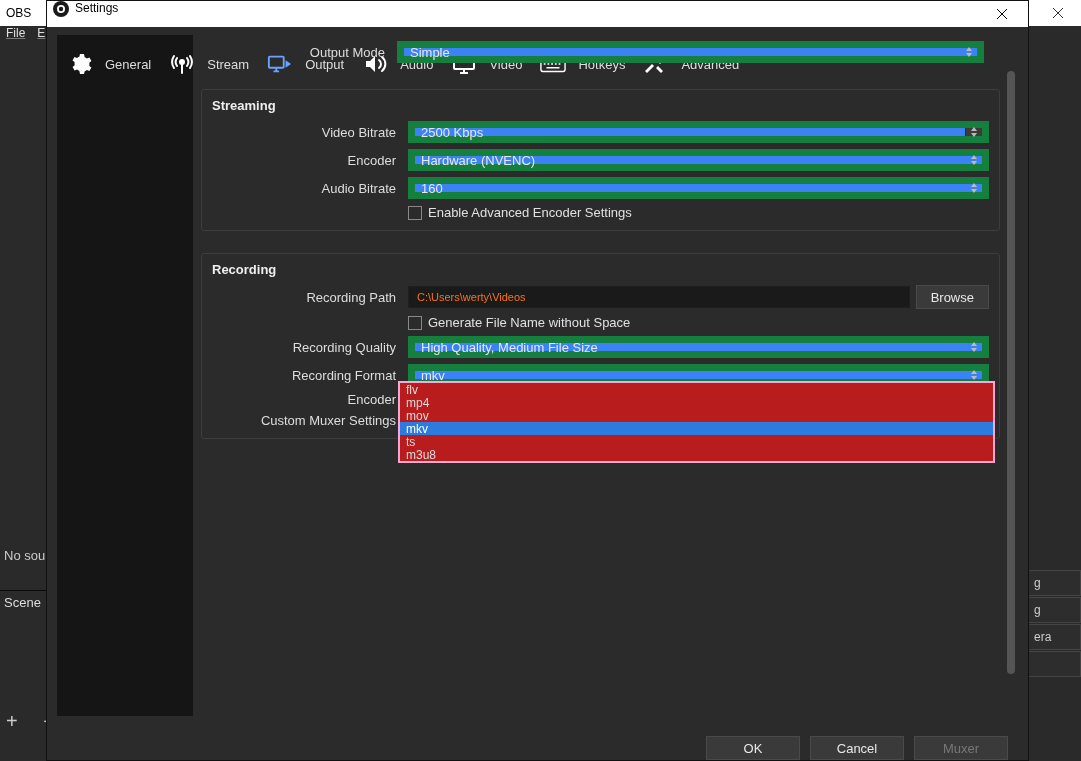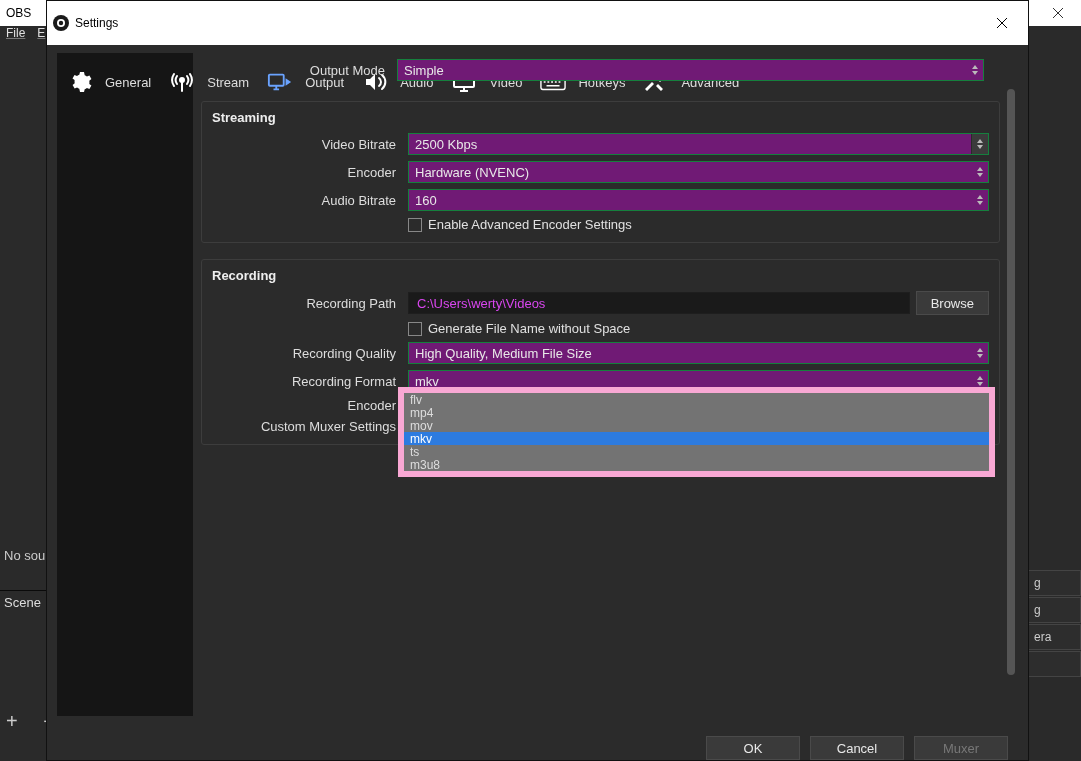--- a/index.html
+++ b/index.html
@@ -12,21 +12,21 @@
 .bg-menu span{text-decoration:underline;text-decoration-color:#777}
 .bg-no-src{position:absolute;left:4px;top:548px;color:#ccc;font-size:13px}
 .bg-scene-lbl{position:absolute;left:4px;top:595px;color:#ddd}
 .bg-scene-hdr{position:absolute;left:0;top:590px;width:46px;height:22px;border-top:1px solid #0a0a0a}
 .bg-plusminus{position:absolute;left:6px;top:710px;font-size:20px;color:#ccc;letter-spacing:10px}
 .rt-strip{position:absolute;right:0;top:570px;width:55px;height:160px}
 .rt-row{height:24px;border:1px solid #444;border-left:none;margin-bottom:1px;background:#2d2d2d;display:flex;align-items:center;padding-left:8px;color:#ccc;font-size:12px;overflow:hidden}
 .rt-tab{position:absolute;right:0;top:572px;width:24px;height:22px;display:flex;align-items:center;justify-content:center}
 
 .dlg{position:absolute;left:46px;top:0;width:983px;height:761px;background:#2b2b2b;border:1px solid #111;box-sizing:border-box;display:flex;flex-direction:column}
-.dlg-title{height:44px;background:#fff;color:#000;display:flex;align-items:center;padding:0 6px;font-size:12px}
+.dlg-title{height:26px;background:#fff;color:#000;display:flex;padding:0 6px;font-size:12px}
 .dlg-title .ico{width:16px;height:16px;border-radius:50%;background:#1a1a1a;margin-right:6px;display:flex;align-items:center;justify-content:center}
 .dlg-title .ico svg{width:10px;height:10px}
 .dlg-close{margin-left:auto;width:40px;height:26px;display:flex;align-items:center;justify-content:center}
 .dlg-close svg{stroke:#000}
 .dlg-body{flex:1;display:flex;min-height:0;padding:8px 10px 0 10px;gap:8px}
 
 .side{width:136px;background:#151515;display:flex;flex-direction:row;padding-top:6px}
 .side-item{display:flex;align-items:center;gap:10px;height:46px;padding:0 8px;color:#ddd;cursor:default}
 .side-item.selected{background:#2b2b2b}
 .side-item .icn{width:30px;height:26px;display:flex;align-items:center;justify-content:center;color:#fff}
@@ -35,45 +35,45 @@
 .side-lbl{font-size:13px}
 
 .cnt{flex:1;display:flex;flex-direction:column;gap:6px;overflow:hidden;position:relative}
 .topctl{display:flex;align-items:center;gap:6px;padding:6px 16px 4px 0}
 .lbl{width:184px;text-align:right;color:#ddd;font-size:13px;padding-right:6px}
 .sect{border:1px solid #3d3d3d;border-radius:3px;padding:8px 10px 10px 10px;display:flex;flex-direction:column;gap:6px;position:relative}
 .sect-h{font-weight:600;color:#eee;margin-bottom:2px}
 .row{display:flex;align-items:center;gap:6px}
 .row .lbl{flex:0 0 184px}
 .field{flex:1;height:22px;border:1px solid #1e1e1e;background:#3b3b3b;color:#e8e8e8;font-size:13px;padding:0 6px;display:flex;align-items:center;box-sizing:border-box;position:relative}
-.field input{background:none;border:none;outline:none;color:#d946ef;width:100%;font-size:13px;font-family:inherit}
-.combo{flex:1;height:22px;border:1px solid #15803d;background:#701a75;color:#e8e8e8;font-size:13px;padding:0 18px 0 6px;display:flex;align-items:center;box-sizing:border-box;position:relative}
+.field input{background:none;border:none;outline:none;color:#f97316;width:100%;font-size:11px;font-family:inherit}
+.combo{flex:1;height:22px;border:7px solid #15803d;background:#3b82f6;color:#e8e8e8;font-size:13px;padding:0 18px 0 6px;display:flex;align-items:center;box-sizing:border-box;position:relative}
 .combo .spn{position:absolute;right:0;top:0;width:16px;height:100%;display:flex;flex-direction:column;align-items:center;justify-content:center;border-left:1px solid #2a2a2a}
 .combo .spn.no-split{border-left:none}
 .tri-up,.tri-dn{width:0;height:0;border-left:3px solid transparent;border-right:3px solid transparent}
 .tri-up{border-bottom:4px solid #bbb;margin-bottom:2px}
 .tri-dn{border-top:4px solid #bbb}
 
 .spinbox .spn{background:linear-gradient(#3b3b3b,#3b3b3b)}
 .chkrow{display:flex;align-items:center;gap:6px;padding-left:196px}
 .chk{width:12px;height:12px;border:1px solid #888;background:#2b2b2b}
 .btn{height:22px;padding:0 14px;border:1px solid #4a4a4a;background:#3a3a3a;color:#e8e8e8;font-size:13px;display:flex;align-items:center;justify-content:center}
 
-.dd{position:absolute;left:196px;right:4px;top:127px;border:6px solid #f9a8d4;background:#737373;z-index:5}
+.dd{position:absolute;left:196px;right:4px;top:127px;border:2px solid #f9a8d4;background:#b91c1c;z-index:5}
 .dd-item{height:13px;padding:0 6px;font-size:12px;color:#ddd;display:flex;align-items:center}
 .dd-item.sel{background:#2d7bdf;color:#fff}
 
 .vscroll{width:10px;align-self:stretch;margin-bottom:4px;position:absolute;right:2px;top:36px;bottom:0}
 .vscroll .thumb{position:absolute;left:1px;right:1px;top:0;height:94%;background:#555;border-radius:4px}
 
 .dlg-foot{height:44px;display:flex;align-items:flex-end;justify-content:flex-end;gap:10px;padding:0 20px}
 .dlg-foot .btn{width:64px;justify-content:center}
 .btn.disabled{color:#777}
 
-.cnt-inner{position:relative;padding-right:18px;display:flex;flex-direction:column;gap:16px}
+.cnt-inner{position:relative;padding-right:18px;display:flex;flex-direction:column;gap:22px}
 </style>
 </head>
 <body>
 
 <div class="app">
   <div class="bg-title">
     <span>OBS</span>
   </div>
   <div class="bg-close">
     <svg width="12" height="12" viewBox="0 0 12 12" fill="none" stroke-width="1">

